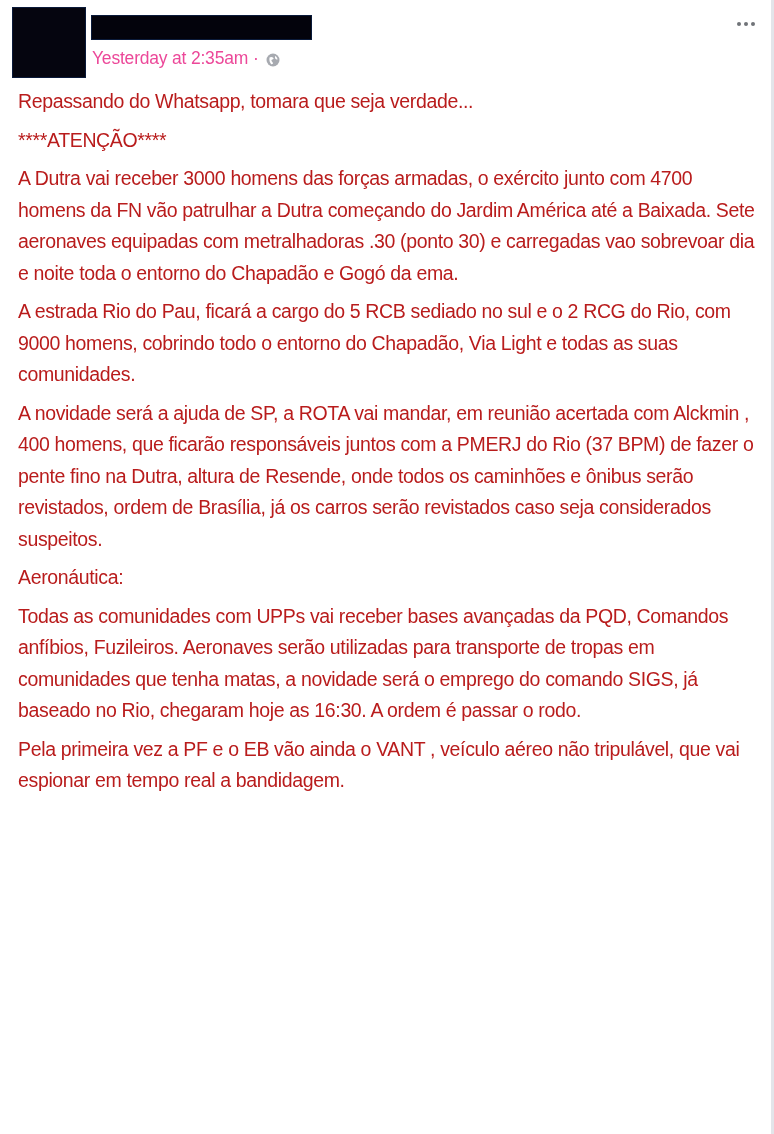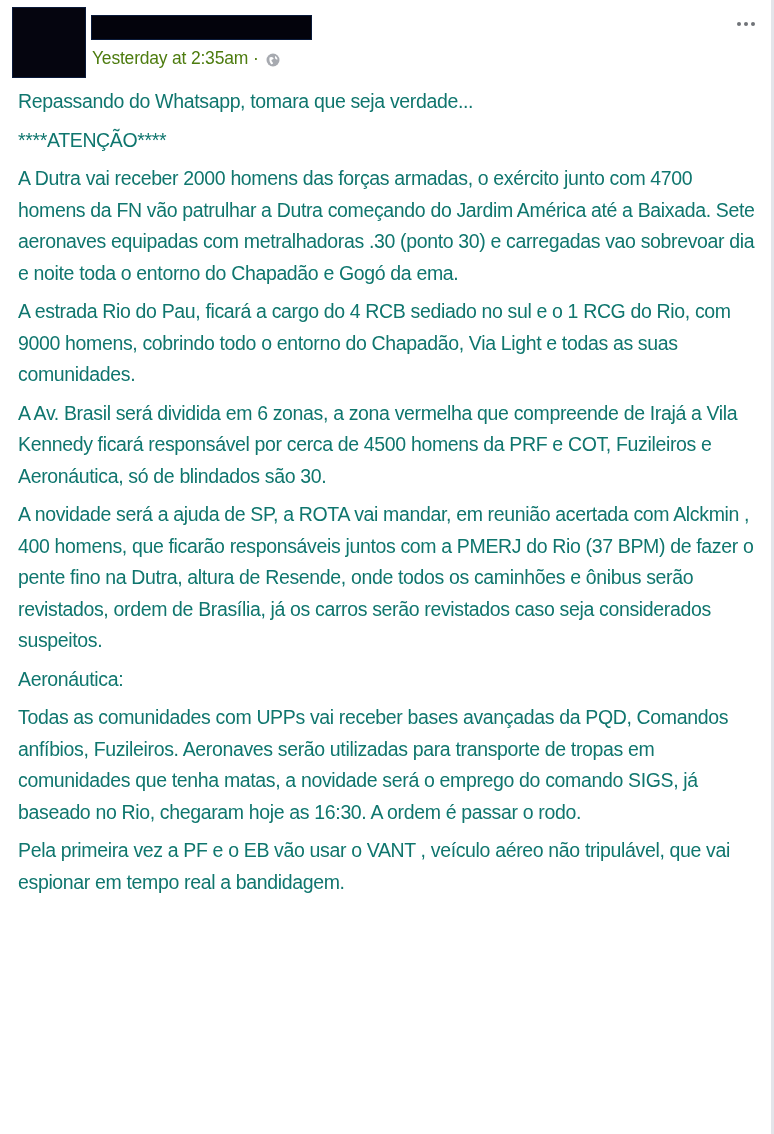--- a/index.html
+++ b/index.html
@@ -45,21 +45,21 @@
       box-sizing: border-box;
     }
     .meta {
       position: absolute;
       left: 92px;
       top: 46px;
       height: 24px;
       display: flex;
       align-items: center;
       font-size: 17.5px;
-      color: #4d7c0f;
+      color: #ec4899;
       letter-spacing: -0.2px;
     }
     .meta .dot {
       margin: 0 5px;
     }
     .globe {
       display: inline-block;
       width: 14px;
       height: 14px;
       margin-left: 2px;
@@ -83,21 +83,21 @@
       background: #707378;
       display: block;
     }
     .content {
       position: absolute;
       left: 18px;
       top: 86px;
       width: 745px;
       font-size: 19.5px;
       line-height: 31.5px;
-      color: #0f766e;
+      color: #b91c1c;
       letter-spacing: -0.35px;
     }
     .content p {
       margin: 0 0 7px 0;
       padding: 0;
     }
   </style>
 </head>
 <body>
 
@@ -120,22 +120,21 @@
 
   <div class="more-btn">
     <span></span>
     <span></span>
     <span></span>
   </div>
 
   <div class="content">
     <p>Repassando do Whatsapp, tomara que seja verdade...</p>
     <p>****ATENÇÃO****</p>
-    <p>A Dutra vai receber 2000 homens das forças armadas, o exército junto com 4700 homens da FN vão patrulhar a Dutra começando do Jardim América até a Baixada. Sete aeronaves equipadas com metralhadoras .30 (ponto 30) e carregadas vao sobrevoar dia e noite toda o entorno do Chapadão e Gogó da ema.</p>
-    <p>A estrada Rio do Pau, ficará a cargo do 4 RCB sediado no sul e o 1 RCG do Rio, com 9000 homens, cobrindo todo o entorno do Chapadão, Via Light e todas as suas comunidades.</p>
-    <p>A Av. Brasil será dividida em 6 zonas, a zona vermelha que compreende de Irajá a Vila Kennedy ficará responsável por cerca de 4500 homens da PRF e COT, Fuzileiros e Aeronáutica, só de blindados são 30.</p>
+    <p>A Dutra vai receber 3000 homens das forças armadas, o exército junto com 4700 homens da FN vão patrulhar a Dutra começando do Jardim América até a Baixada. Sete aeronaves equipadas com metralhadoras .30 (ponto 30) e carregadas vao sobrevoar dia e noite toda o entorno do Chapadão e Gogó da ema.</p>
+    <p>A estrada Rio do Pau, ficará a cargo do 5 RCB sediado no sul e o 2 RCG do Rio, com 9000 homens, cobrindo todo o entorno do Chapadão, Via Light e todas as suas comunidades.</p>
     <p>A novidade será a ajuda de SP, a ROTA vai mandar, em reunião acertada com Alckmin , 400 homens, que ficarão responsáveis juntos com a PMERJ do Rio (37 BPM) de fazer o pente fino na Dutra, altura de Resende, onde todos os caminhões e ônibus serão revistados, ordem de Brasília, já os carros serão revistados caso seja considerados suspeitos.</p>
     <p>Aeronáutica:</p>
     <p>Todas as comunidades com UPPs vai receber bases avançadas da PQD, Comandos anfíbios, Fuzileiros. Aeronaves serão utilizadas para transporte de tropas em comunidades que tenha matas, a novidade será o emprego do comando SIGS, já baseado no Rio, chegaram hoje as 16:30. A ordem é passar o rodo.</p>
-    <p>Pela primeira vez a PF e o EB vão usar o VANT , veículo aéreo não tripulável, que vai espionar em tempo real a bandidagem.</p>
+    <p>Pela primeira vez a PF e o EB vão ainda o VANT , veículo aéreo não tripulável, que vai espionar em tempo real a bandidagem.</p>
   </div>
 
 </div>
 
 </body></html>

